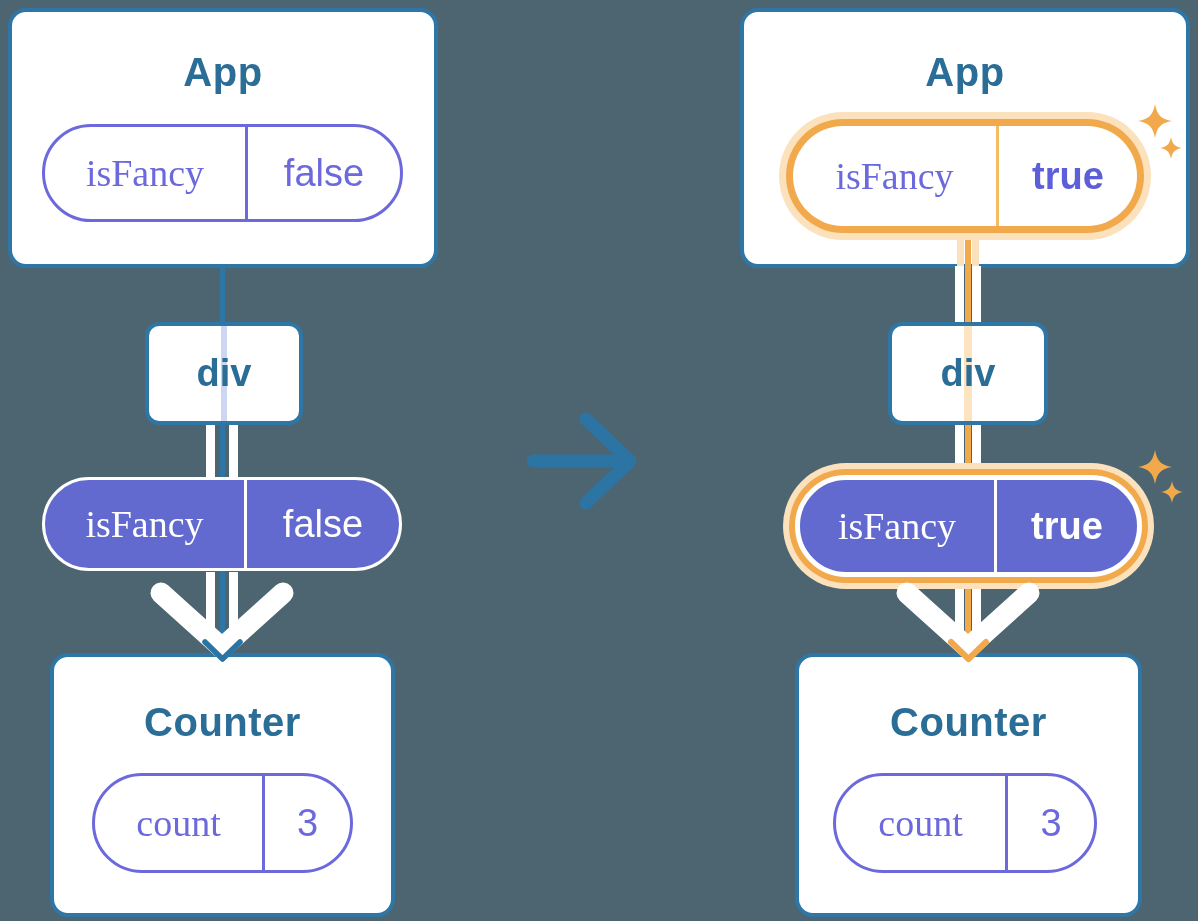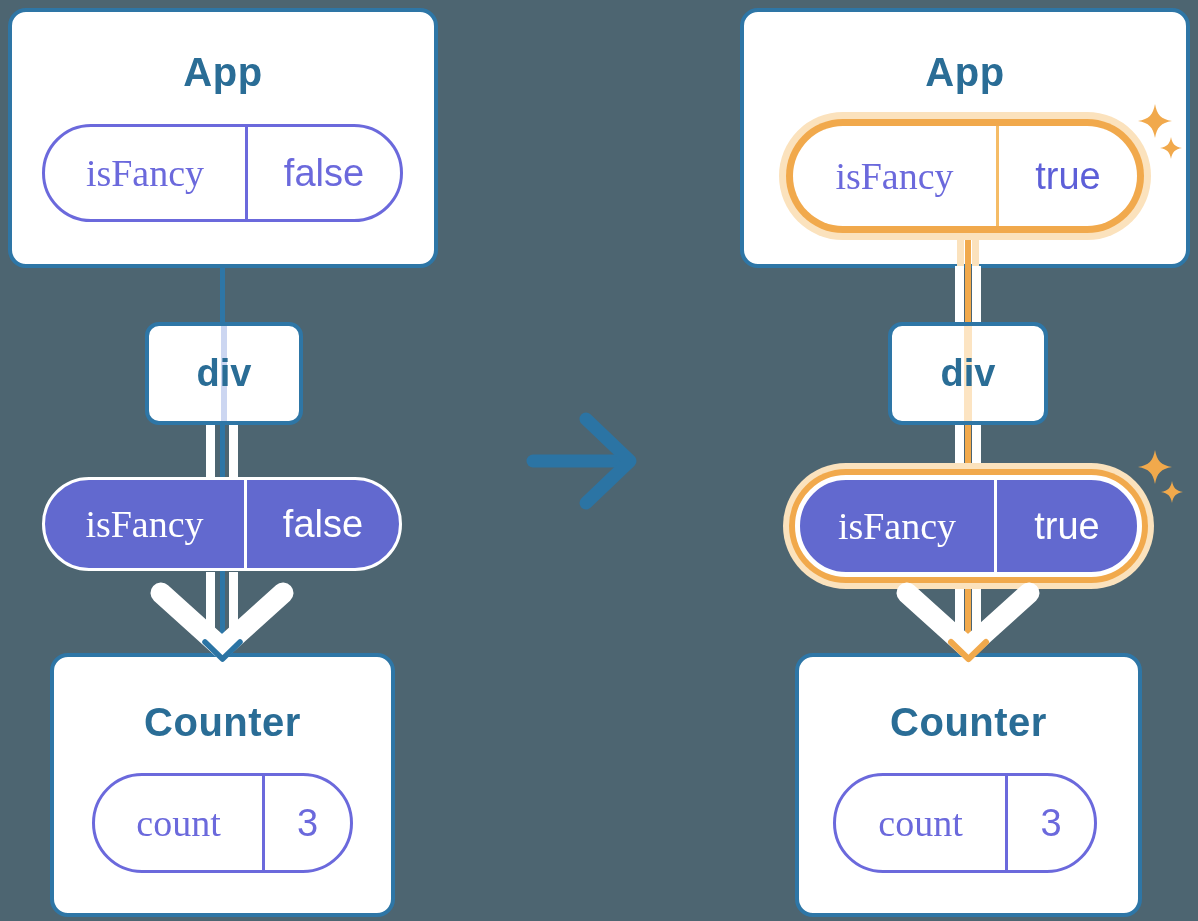--- a/index.html
+++ b/index.html
@@ -12,21 +12,21 @@
   .card{background:#fff;border:4px solid #2e76a6;border-radius:18px;box-sizing:border-box;z-index:1;}
   .card-title{color:#2a6d96;font-size:40px;font-weight:600;text-align:center;z-index:2;letter-spacing:.5px;}
   
   .pill{display:flex;align-items:stretch;border-radius:999px;box-sizing:border-box;z-index:5;overflow:hidden;}
   .pill-outline{background:#fff;border:3px solid #6b69dc;color:#6b69dc;}
   .pill-filled{background:#6269cf;border:3px solid #fff;color:#fff;}
   .pill-cell{display:flex;align-items:center;justify-content:center;font-size:38px;}
   .pill-cell.grow{flex:1;font-family:Liberation Serif, serif;}
   .pill-div{width:3px;background:#6b69dc;}
   .pill-filled .pill-div{background:#fff;}
-  .bold{font-weight:400;}
+  .bold{font-weight:700;}
   
   .hl-outline{background:#fff;border-radius:999px;box-shadow:0 0 0 7px #f1a94c,0 0 0 14px #fbe2bd;color:#6b69dc;z-index:5;}
   .hl-outline .pill-div{background:#f5bc66;}
   .hl-filled{background:#6269cf;border:5px solid #fff;border-radius:999px;
     box-shadow:0 0 0 6px #f1a94c,0 0 0 12px #fbe2bd;color:#fff;z-index:5;box-sizing:border-box;}
   .hl-filled .pill-div{background:#fff;}
   .hl-outline .bold{color:#5d5fd8;}
   
   .edge{background:#2e76a6;z-index:3;}
   .edge-orange{background:#f1a94c;z-index:3;}

